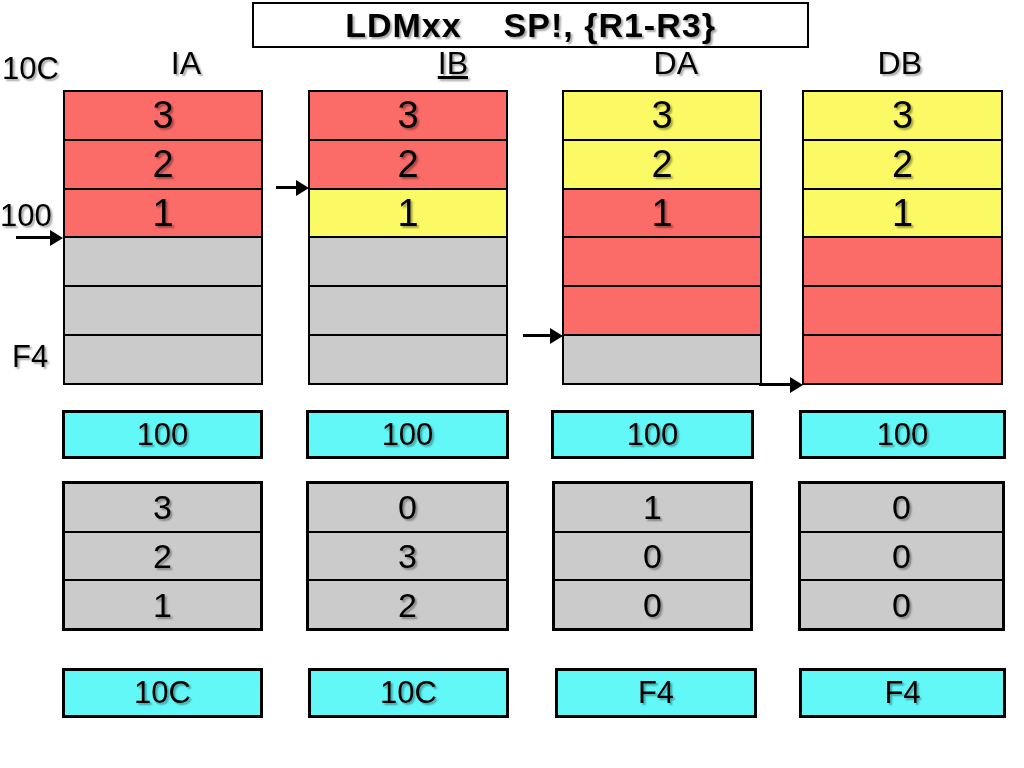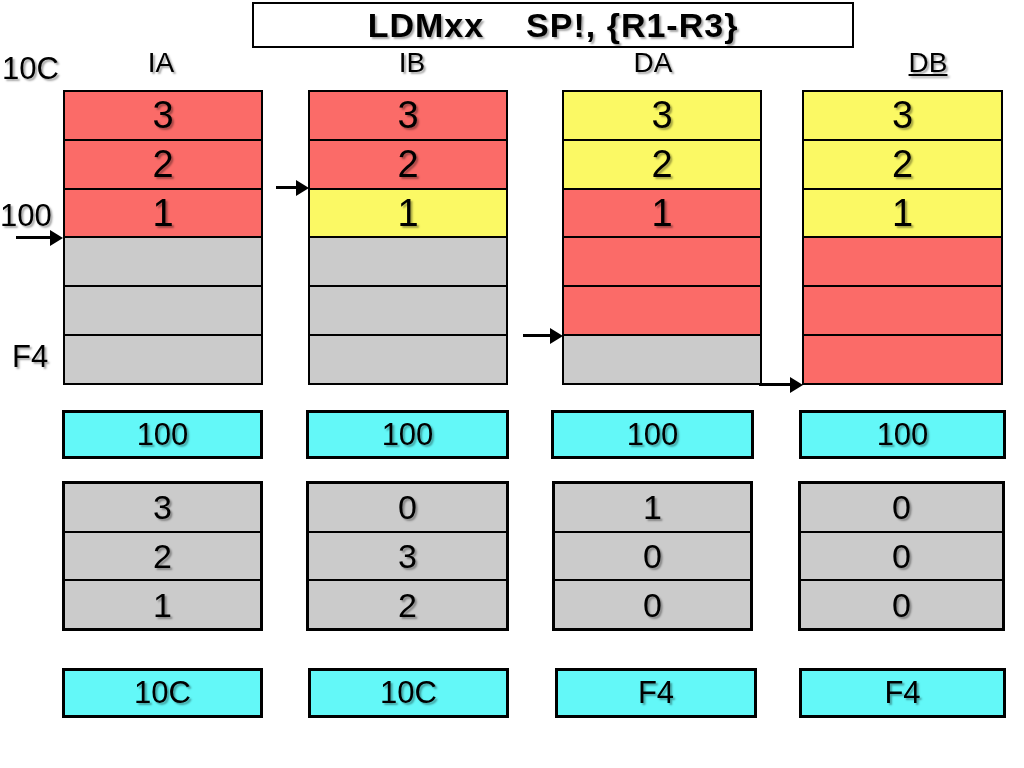--- a/index.html
+++ b/index.html
@@ -8,32 +8,32 @@
   *{box-sizing:border-box;}
   html,body{margin:0;padding:0;}
   body{
     width:1024px;height:768px;background:#ffffff;position:relative;overflow:hidden;
     font-family:"Liberation Sans", sans-serif;color:#000;
   }
   .shadowed{text-shadow:2px 2px 2px rgba(0,0,0,0.35);}
 
   
   .title-box{
-    position:absolute;left:252px;top:2px;width:602px;height:46px;
+    position:absolute;left:252px;top:2px;width:557px;height:46px;
     border:2px solid var(--ink);background:#fff;
     display:flex;align-items:center;justify-content:center;gap:42px;
     font-size:34px;font-weight:700;letter-spacing:1px;
   }
 
   
-  .hdr{position:absolute;top:44px;height:38px;font-size:28px;text-align:center;line-height:38px;}
+  .hdr{position:absolute;top:44px;height:38px;font-size:32px;text-align:right;line-height:38px;}
   #hdr-ia{left:121px;width:80px;}
-  #hdr-ib{left:372px;width:80px;}
+  #hdr-ib{left:388px;width:80px;text-decoration:underline;}
   #hdr-da{left:608px;width:90px;}
-  #hdr-db{left:883px;width:90px;text-decoration:underline;}
+  #hdr-db{left:832px;width:90px;}
 
   
   .side{position:absolute;font-size:31px;line-height:34px;}
   #lbl-10c{left:2px;top:52px;}
   #lbl-100{left:0px;top:199px;}
   #lbl-f4{left:12px;top:340px;}
 
   
   .stack{
     position:absolute;top:90px;height:295px;border:2px solid var(--ink);

